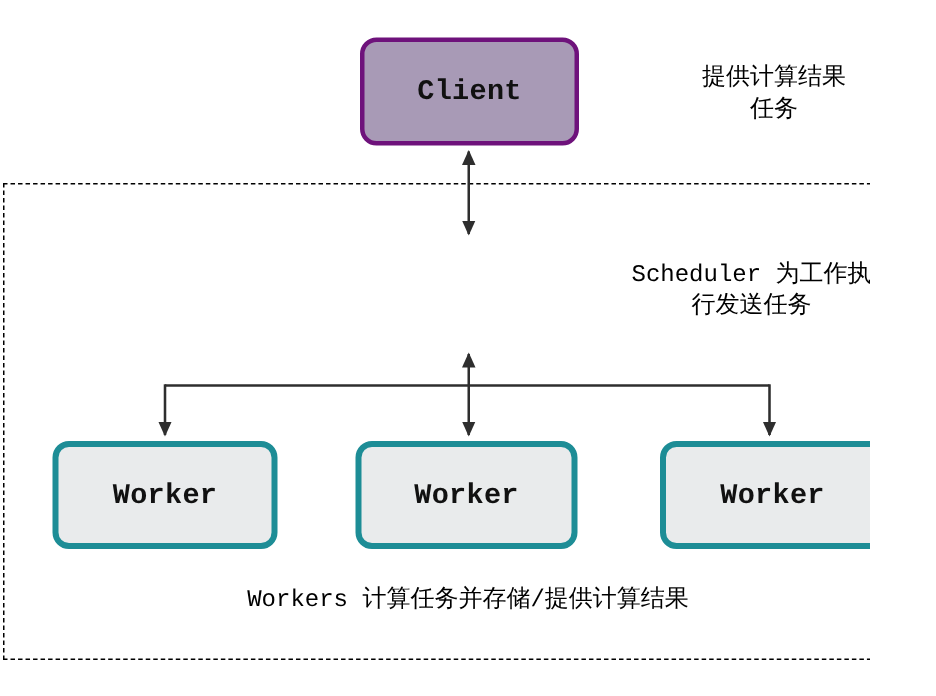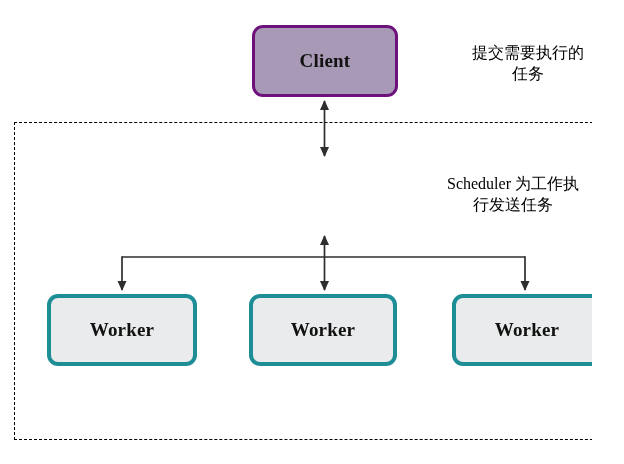--- a/index.html
+++ b/index.html
@@ -1,18 +1,18 @@
 <!DOCTYPE html>
 <html style="--client-fill: #a89ab6; --client-stroke: #6e127b; --scheduler-fill: #a3d38f; --scheduler-stroke: #30bf30; --worker-fill: #e9ebec; --worker-stroke: #1d8d96; --connector: #2e2e2e; --boundary: #000000; --background: #ffffff; --text: #000000;"><head>
 <meta charset="utf-8">
 <style>
   html,body { margin:0; padding:0; background:#ffffff; }
   .canvas {
     position:relative; width:580px; height:464px; background:var(--background,#ffffff);
-    font-family:Liberation Serif, serif; overflow:hidden;margin-left:12px;
+    font-family:Liberation Mono, monospace; overflow:hidden;
   }
   .boundary {
     position:absolute; left:2px; top:122px; width:617px; height:316px;
     border:1px dashed var(--boundary,#000); z-index:1;
   }
   .connectors { position:absolute; left:0; top:0; width:624px; height:464px;
     color:var(--connector,#2e2e2e); z-index:2; }
   .node {
     position:absolute; display:flex; align-items:center; justify-content:center;
     font-weight:bold; font-size:19px; letter-spacing:0.2px; color:#111;
@@ -75,21 +75,22 @@
   </div>
 
   <div class="node node-worker node-worker-2">
     <span>Worker</span>
   </div>
 
   <div class="node node-worker node-worker-3">
     <span>Worker</span>
   </div>
 
-  <div class="annotation ann-submit">提交需要执行的
+  <div class="annotation ann-submit">提供计算结果
 任务</div>
 
 
   <div class="annotation ann-send">Scheduler 为工作执
 行发送任务</div>
 
+  <div class="annotation ann-compute">Workers 计算任务并存储/提供计算结果</div>
 
 </div>
 
 </body></html>

